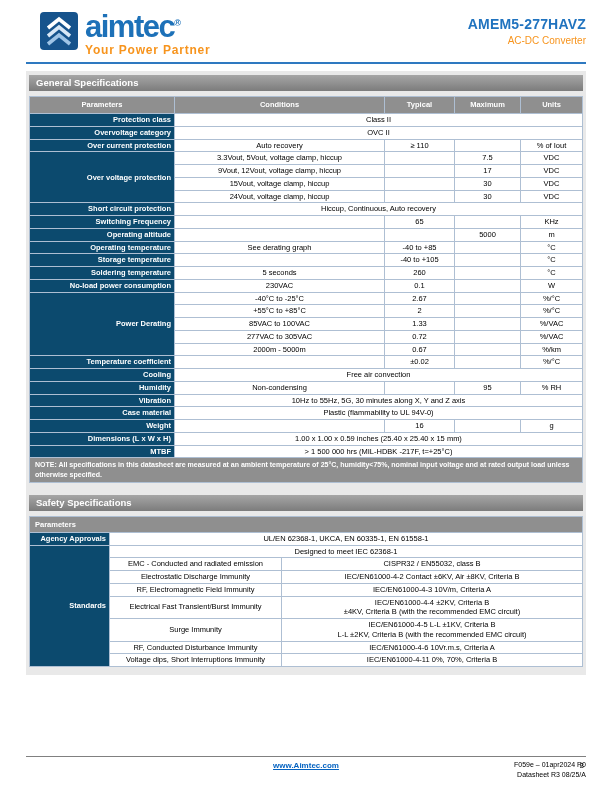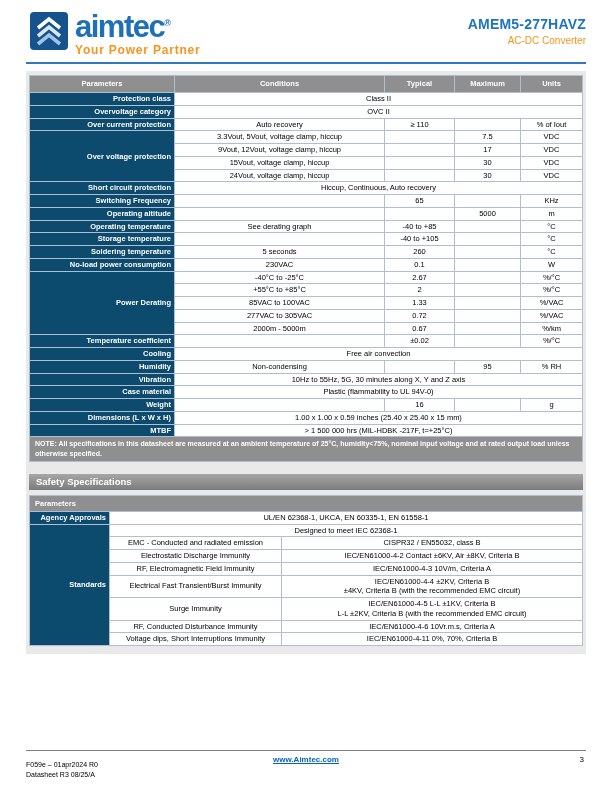--- a/index.html
+++ b/index.html
@@ -2,21 +2,21 @@
 <html><head>
 <meta charset="utf-8">
 <style>
   * { margin:0; padding:0; box-sizing:border-box; }
   html,body { width:612px; height:792px; }
   body {
     position:relative; background:#ffffff; overflow:hidden;
     font-family:"Liberation Sans","DejaVu Sans",sans-serif; color:#000;
   }
   
-  .header { display:flex; justify-content:space-between; align-items:flex-start; padding:12px 26px 0 30px; }
+  .header { display:flex; justify-content:space-between; align-items:flex-start; padding:12px 26px 0 40px; }
   .logo { display:flex; gap:7px; align-items:flex-start; }
   .logo-mark { width:38px; height:38px; display:block; }
   .logo-word { font-size:31px; font-weight:bold; color:#1d71b8; letter-spacing:-1.5px; line-height:0.95; }
   .logo-word .reg { font-size:9px; vertical-align:super; letter-spacing:0; }
   .logo-tagline { color:#f7941d; font-size:12px; font-weight:bold; letter-spacing:0.8px; margin-top:2px; }
   .product-block { text-align:right; padding-top:4px; }
   .product-name { color:#2073bf; font-weight:bold; font-size:14px; letter-spacing:0.2px; }
   .product-sub { color:#f7941d; font-weight:normal; font-size:10px; margin-top:3px; }
   .header-rule { height:2px; background:#2e79c0; margin:5px 26px 0 26px; }
   
@@ -38,21 +38,21 @@
   .spec-table th.bar-left {
     background:#8f8f8f; color:#fff; font-weight:bold; text-align:left; padding:2.5px 5px;
   }
   td.param { background:#0c4a6e; color:#fff; font-weight:bold; text-align:right; }
   td.c { background:#ffffff; text-align:center; }
   td.l { background:#ffffff; text-align:center; }
   td.note { background:#8f8f8f; color:#fff; font-weight:bold; font-size:7px; line-height:1.4; padding:2px 5px; }
   
   .footer {
     position:absolute; left:26px; right:26px; bottom:13px;
-    border-top:1px solid #808080; padding-top:9px;
+    border-top:1px solid #808080; padding-top:3px;text-align:right;
   }
   .f-left { font-size:7px; line-height:1.35; color:#000; }
   .f-link {
     position:absolute; left:50%; top:4px; transform:translateX(-50%);
     color:#0563c1; font-size:8px; font-weight:bold; text-decoration:underline; cursor:pointer;
   }
   .f-page { position:absolute; right:2px; top:4px; font-size:8px; color:#000; }
 </style>
 </head>
 <body>
@@ -73,20 +73,21 @@
   <div class="product-block">
     <div class="product-name">AMEM5-277HAVZ</div>
     <div class="product-sub">AC-DC Converter</div>
   </div>
 </div>
 <div class="header-rule"></div>
 
 <div class="content-panel">
 
   <div>
+    <div class="section-title">General Specifications</div>
     <table class="spec-table">
       <colgroup>
         <col style="width:145px">
           <col style="width:210px">
           <col style="width:70px">
           <col style="width:66px">
           <col>
       </colgroup>
       <thead>
         <tr>

